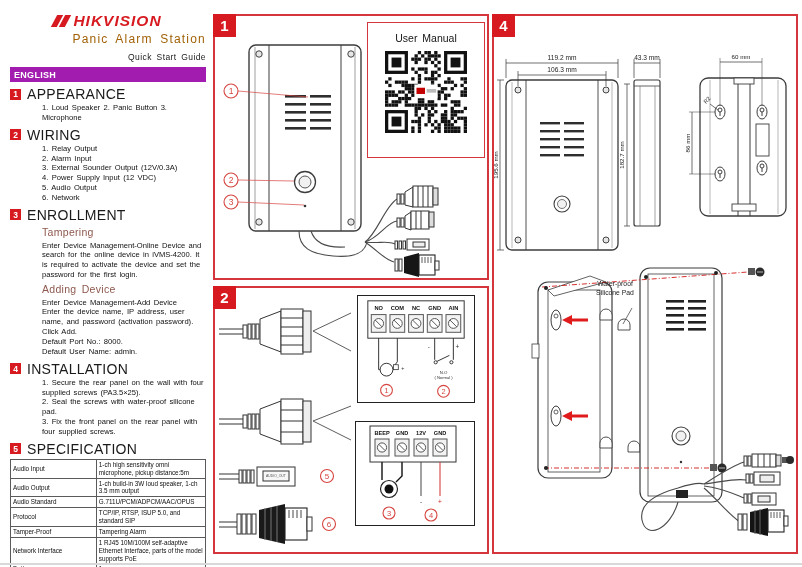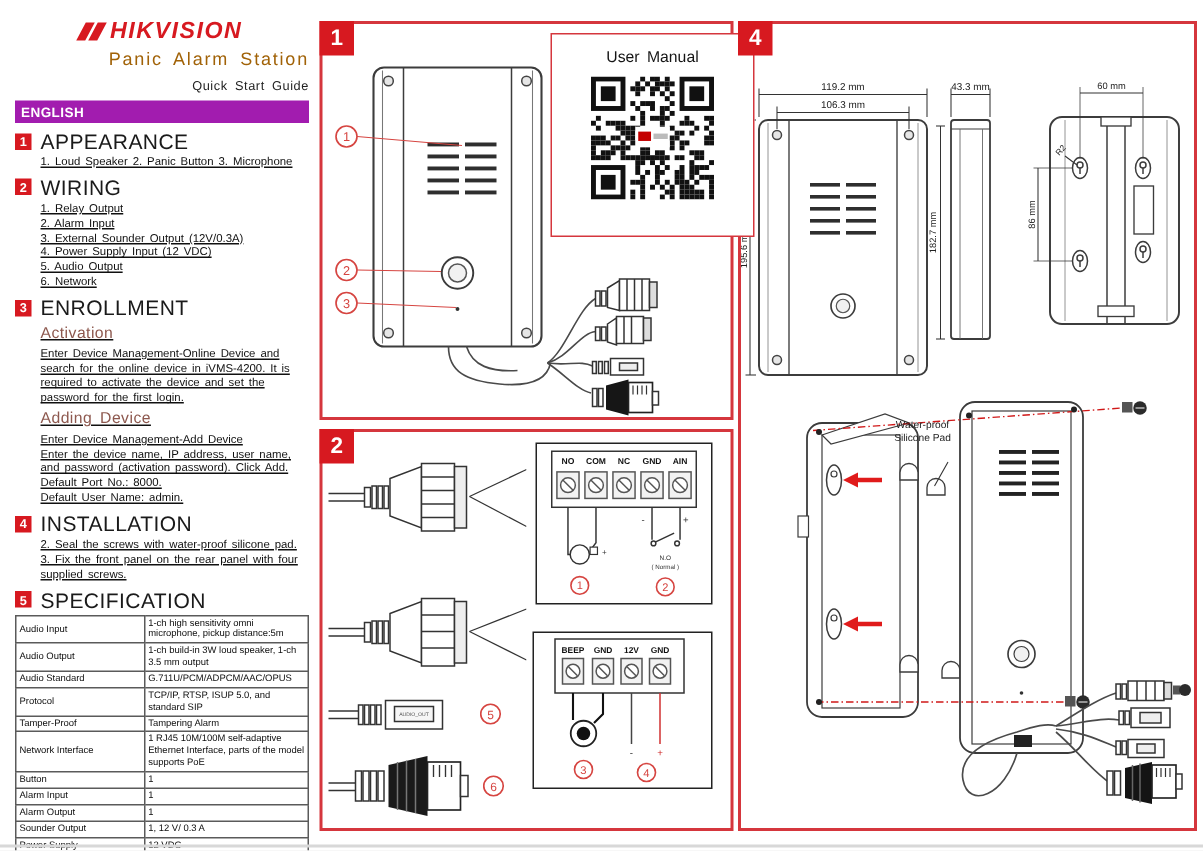--- a/index.html
+++ b/index.html
@@ -8,33 +8,33 @@
   .left{position:absolute;left:10px;top:8px;width:196px;}
   .logo-row{display:flex;justify-content:center;align-items:center;height:17px;margin-top:4px;text-align:center;}
   .slash{width:6px;height:12px;background:#d71920;transform:skewX(-28deg);margin-right:2px;}
   .logo-text{color:#d71920;font-style:italic;font-weight:bold;font-size:15.5px;letter-spacing:1px;margin-left:3px;}
   .product{text-align:right;font-size:12px;letter-spacing:1.2px;word-spacing:3px;color:#a16207;margin-top:3px;}
   .doctype{text-align:right;font-size:8.5px;letter-spacing:.4px;word-spacing:2px;color:#222;margin-top:6px;}
   .lang-bar{margin-top:5px;background:#a21caf;color:#fff;font-size:9px;font-weight:bold;padding:2.5px 0 2.5px 4px;letter-spacing:.3px;}
   .sec-head{display:flex;align-items:center;gap:6px;margin:4px 0 1px;}
   .sec-num{width:11px;height:11px;background:#d71920;color:#fff;font-size:8.5px;font-weight:bold;display:flex;align-items:center;justify-content:center;flex:none;}
   .sec-title{font-size:14px;letter-spacing:.3px;word-spacing:1.5px;color:#1a1a1a;}
-  .sec-body{margin-left:17px;font-size:7.6px;line-height:1.3;color:#101010;word-spacing:1.2px;text-decoration:underline;}
+  .sec-body{margin-left:32px;font-size:7.6px;line-height:1.3;color:#101010;word-spacing:1.2px;}
   .sub-head{font-size:10.5px;color:#8d584e;margin:3px 0 1px;letter-spacing:.3px;word-spacing:2px;}
   .spec-table{width:100%;border-collapse:collapse;margin-top:2px;}
   .spec-table td{border:1px solid #5a5a5a;font-size:6.3px;padding:1px 2px;line-height:1.25;color:#0d0d0d;}
   .spec-table td.k{width:44%;}
   
   .fig{position:absolute;border:2px solid #d5363d;background:#fff;box-sizing:border-box;}
   #box1{left:213px;top:14px;width:276px;height:266px;}
   #box2{left:213px;top:286px;width:276px;height:268px;}
   #box4{left:492px;top:14px;width:306px;height:540px;}
   .badge{position:absolute;left:-2px;top:-2px;width:23px;height:23px;background:#d71920;color:#fff;font-weight:bold;font-size:15px;display:flex;align-items:center;justify-content:center;z-index:5;}
   .fill-svg{position:absolute;left:0;top:0;width:100%;height:100%;}
-  .qr-box{position:absolute;left:152px;top:6px;width:136px;height:136px;border:1.5px solid #d5363d;box-sizing:border-box;background:#fff;z-index:3;display:flex;flex-direction:column;align-items:center;}
+  .qr-box{position:absolute;left:152px;top:6px;width:118px;height:136px;border:1.5px solid #d5363d;box-sizing:border-box;background:#fff;z-index:3;display:flex;flex-direction:column;align-items:center;}
   .qr-title{font-size:10.5px;color:#151515;word-spacing:2px;margin-top:9px;}
   .inner-box{position:absolute;border:1px solid #222;background:#fff;box-sizing:border-box;}
   #relay-box{left:142px;top:7px;width:118px;height:108px;}
   #sounder-box{left:140px;top:133px;width:120px;height:105px;}
   .pad-label{position:absolute;left:98px;top:264px;width:46px;font-size:6.8px;line-height:1.3;text-align:center;color:#222;z-index:2;}
   .bottom-line{position:absolute;left:0;top:563px;width:802px;height:1.5px;background:#d8d8d8;}
   svg text{font-family:"Liberation Sans",sans-serif;}
 </style>
 </head>
 <body>
@@ -68,34 +68,35 @@
       <div>4. Power Supply Input (12 VDC)</div>
       <div>5. Audio Output</div>
       <div>6. Network</div>
     </div>
 
     <div class="sec-head">
       <span class="sec-num">3</span>
       <span class="sec-title">ENROLLMENT</span>
     </div>
     <div class="sec-body">
-      <div class="sub-head">Activation</div>
+      <div class="sub-head">Tampering</div>
       <div>Enter Device Management-Online Device and search for the online device in iVMS-4200. It is required to activate the device and set the password for the first login.</div>
       <div class="sub-head">Adding Device</div>
       <div>Enter Device Management-Add Device</div>
       <div>Enter the device name, IP address, user name, and password (activation password). Click Add.</div>
       <div>Default Port No.: 8000.</div>
       <div>Default User Name: admin.</div>
     </div>
 
     <div class="sec-head">
       <span class="sec-num">4</span>
       <span class="sec-title">INSTALLATION</span>
     </div>
     <div class="sec-body">
+      <div>1. Secure the rear panel on the wall with four supplied screws (PA3.5×25).</div>
       <div>2. Seal the screws with water-proof silicone pad.</div>
       <div>3. Fix the front panel on the rear panel with four supplied screws.</div>
     </div>
 
     <div class="sec-head">
       <span class="sec-num">5</span>
       <span class="sec-title">SPECIFICATION</span>
     </div>
     <table class="spec-table">
       <tbody>

